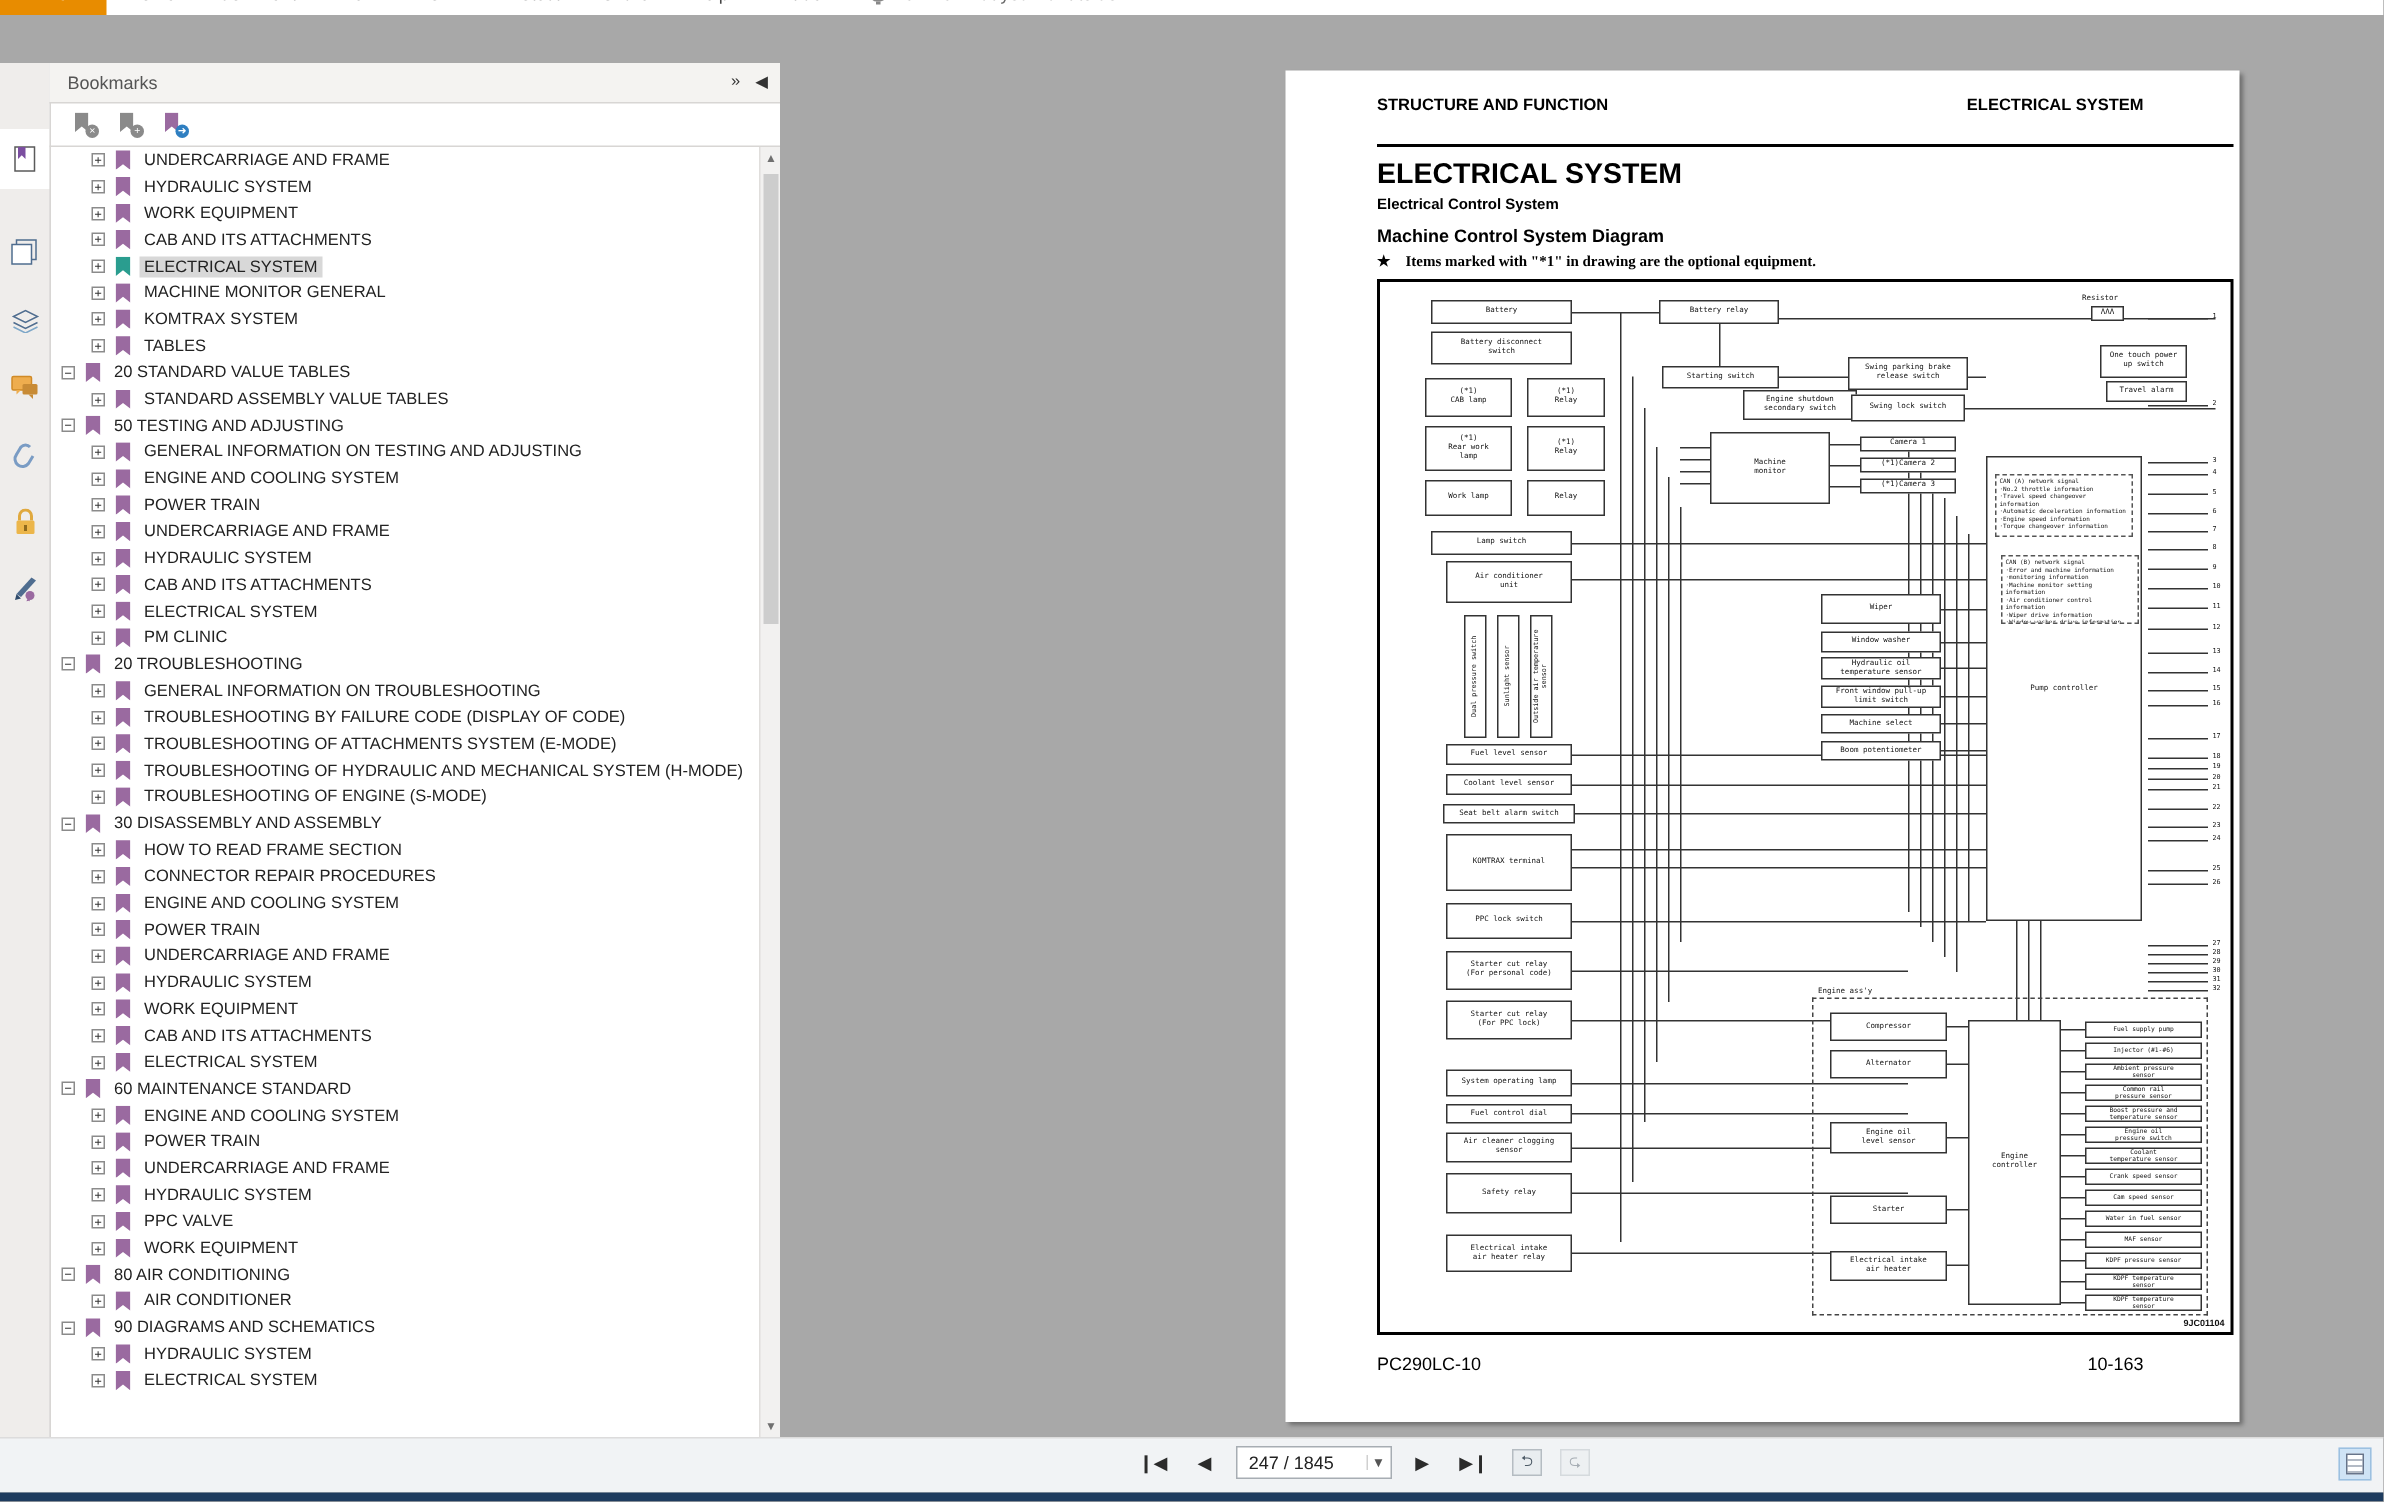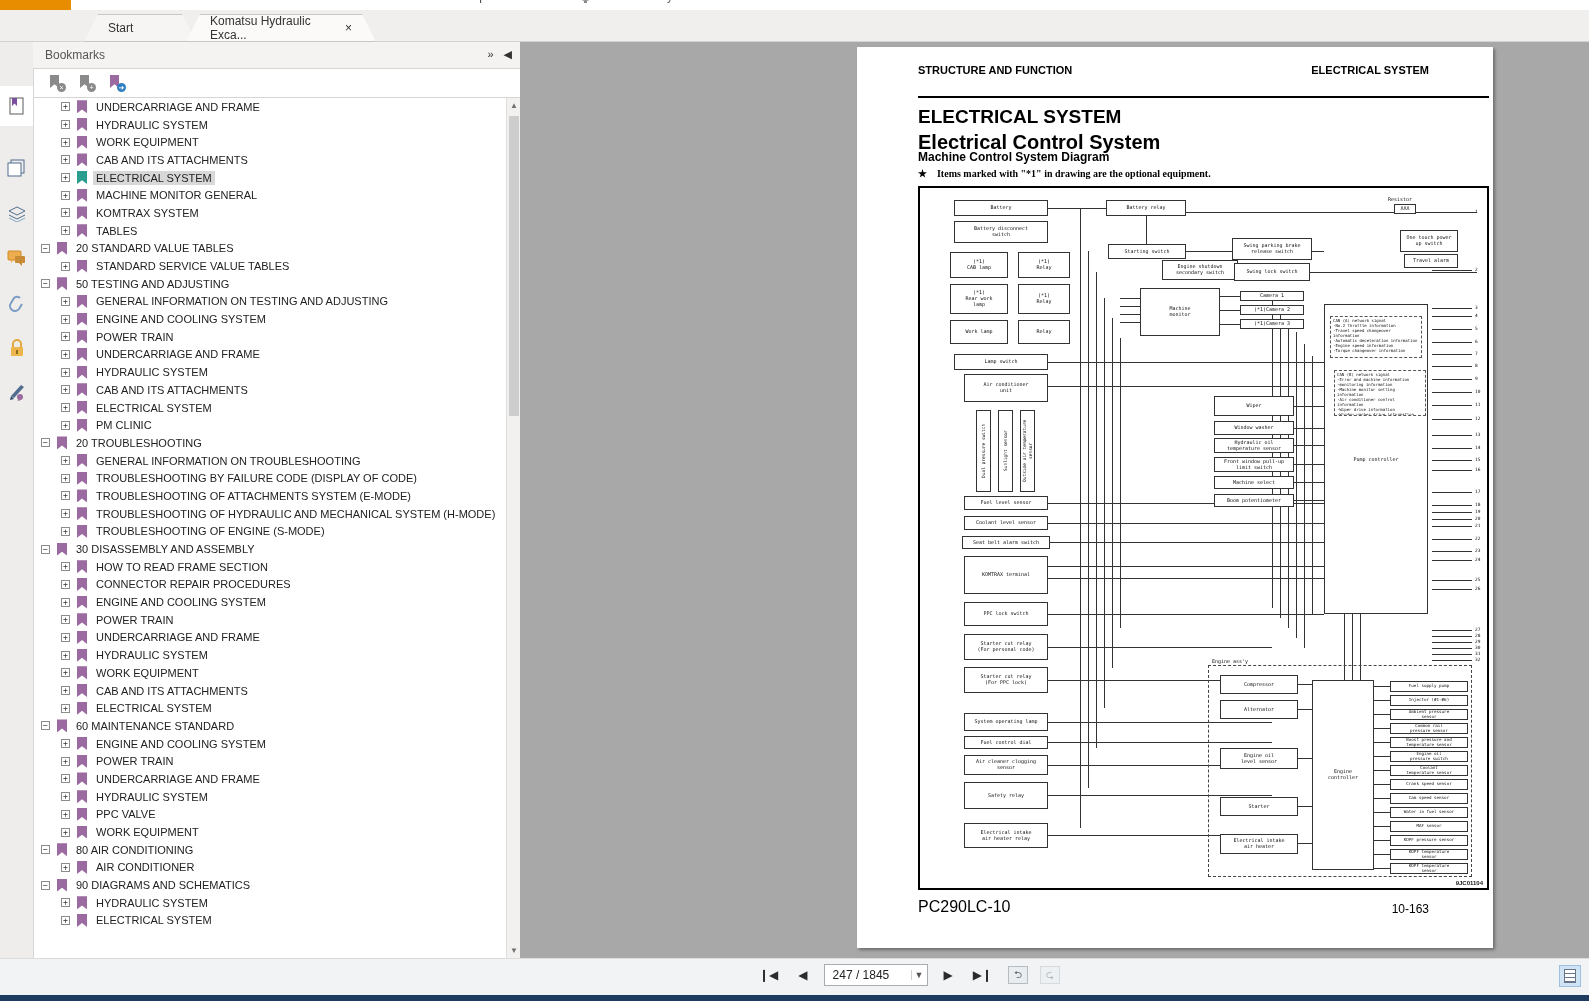--- a/index.html
+++ b/index.html
@@ -74,26 +74,26 @@
   .vscroll .thumb { position:absolute; left:2px; top:18px; width:10px; height:300px; background:#cdcdcd; }
 
   
   .docarea { position:absolute; left:520px; top:42px; width:1069px; height:916px; background:#a8a8a8; }
   .page { position:absolute; left:337px; top:5px; width:636px; height:901px; background:#ffffff;
     box-shadow:2px 2px 3px rgba(0,0,0,.35); }
   .pg-hdr-left { position:absolute; left:61px; top:17px; font-size:11px; font-weight:bold; color:#000; }
   .pg-hdr-right { position:absolute; right:64px; top:17px; font-size:11px; font-weight:bold; color:#000; }
   .pg-rule { position:absolute; left:61px; top:49px; width:571px; height:2px; background:#000; }
   .pg-title { position:absolute; left:61px; top:59px; font-size:19px; font-weight:bold; color:#000; }
-  .pg-sub1 { position:absolute; left:61px; top:84px; font-size:20px; font-weight:bold; }
+  .pg-sub1 { position:absolute; left:61px; top:84px; font-size:10px; font-weight:bold; }
   .pg-sub2 { position:absolute; left:61px; top:103px; font-size:12px; font-weight:bold; }
   .pg-note { position:absolute; left:61px; top:121px; font-size:10px; font-weight:bold;
     font-family:"Liberation Serif", serif; }
   .pg-note .star { margin-right:10px; }
-  .pg-foot-left { position:absolute; left:61px; bottom:32px; font-size:16px; }
+  .pg-foot-left { position:absolute; left:61px; bottom:32px; font-size:12px; }
   .pg-foot-right { position:absolute; right:64px; bottom:32px; font-size:12px; }
 
   
   .diagram { position:absolute; left:61px; top:139px; width:571px; height:704px; border:2px solid #000;
     font-family:"DejaVu Sans Mono", monospace; }
   .dbox { position:absolute; border:1px solid #333; background:#fff; display:flex; align-items:center;
     justify-content:center; text-align:center; font-size:5px; line-height:1.15; color:#111;
     white-space:pre-line; overflow:hidden; z-index:3; }
   .dbox.dashed { border:1px dashed #444; background:transparent; }
   .dbox.vtext { writing-mode:vertical-rl; transform:rotate(180deg); font-size:4.5px; }
@@ -144,29 +144,20 @@
         <div class="menu-item">Share</div>
         <div class="menu-item">Help</div>
         <div class="menu-item">Extras</div>
         <div class="tellme">
           <span class="bulb"></span>
           <span>Tell me what you want to do...</span>
         </div>
       </div>
   </div>
 
-  <div class="tabbar">
-    <div class="tab tab-start">
-      <span>Start</span>
-    </div>
-    <div class="tab tab-doc">
-      <span>Komatsu Hydraulic Exca...</span>
-      <span class="tab-close">×</span>
-    </div>
-  </div>
 
   <div class="leftstrip">
     <div class="strip-icon active" style="top:44px">
       <svg width="18" height="20" viewBox="0 0 18 20">
           <rect x="2" y="2" width="13" height="16" fill="#fff" stroke="#5a5a5a"></rect>
           <path d="M4 2 h5 v8 l-2.5 -2.5 L4 10 z" fill="#7b4ea0"></path>
         </svg>
     </div>
     <div class="strip-icon" style="top:106px">
       <svg width="19" height="19" viewBox="0 0 19 19">
@@ -275,21 +266,21 @@
           <span class="lbl">TABLES</span>
         </div>
         <div class="tree-row lv1">
           <span class="expander">−</span>
           <span class="flag"></span>
           <span class="lbl">20 STANDARD VALUE TABLES</span>
         </div>
         <div class="tree-row lv2">
           <span class="expander">+</span>
           <span class="flag"></span>
-          <span class="lbl">STANDARD SERVICE VALUE TABLES</span>
+          <span class="lbl">STANDARD ASSEMBLY VALUE TABLES</span>
         </div>
         <div class="tree-row lv1">
           <span class="expander">−</span>
           <span class="flag"></span>
           <span class="lbl">50 TESTING AND ADJUSTING</span>
         </div>
         <div class="tree-row lv2">
           <span class="expander">+</span>
           <span class="flag"></span>
           <span class="lbl">GENERAL INFORMATION ON TESTING AND ADJUSTING</span>

